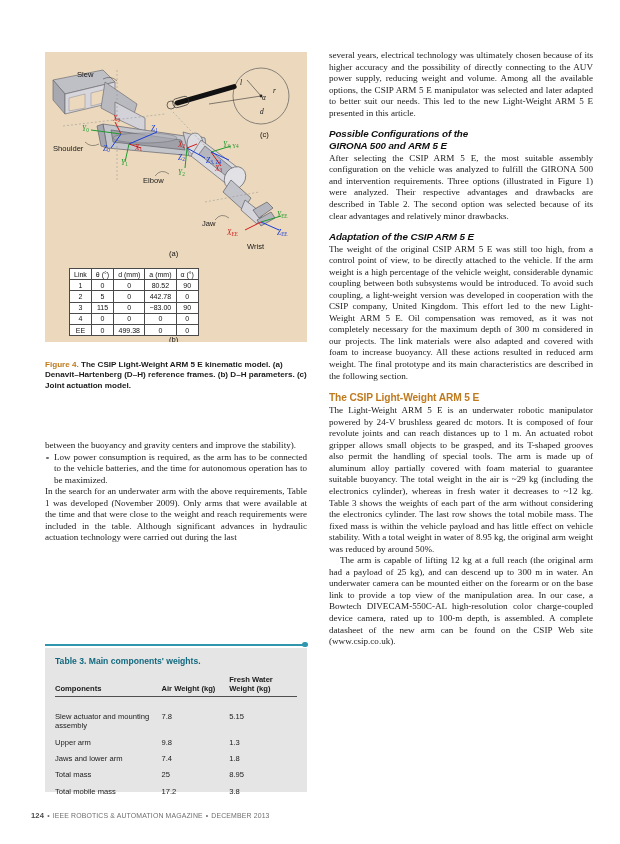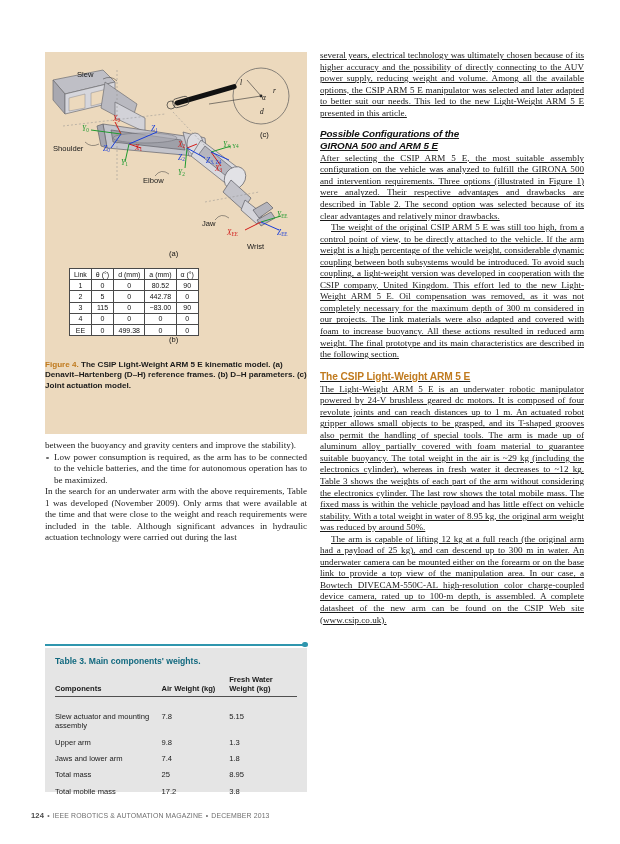--- a/index.html
+++ b/index.html
@@ -17,23 +17,22 @@
   .page { position: absolute; inset: 0; }
 
   
   .col-left {
     position: absolute;
     left: 45px; top: 50px;
     width: 262px;
   }
   .col-right {
     position: absolute;
-    left: 320px; top: 50px;
+    left: 329px; top: 50px;
     width: 264px;
-    text-decoration: underline;
   }
 
   p.body {
     margin: 0 0 0 0;
     font-size: 9.1px;
     line-height: 11.55px;
     text-align: justify;
     text-justify: inter-word;
     hyphens: manual;
     font-family: "Liberation Serif", serif;
@@ -56,21 +55,21 @@
     color: #c07a1e;
     font-size: 10.2px;
     margin-top: 10px;
     margin-bottom: 1px;
   }
 
   
   .figure-box {
     position: absolute;
     left: 45px; top: 52px;
-    width: 262px; height: 382px;
+    width: 262px; height: 290px;
     background: #ecd9bd;
     overflow: hidden;
   }
   .fig-art { position: absolute; inset: 0; }
   .fig-label {
     position: absolute;
     font-family: "Liberation Sans", sans-serif;
     font-size: 7.6px;
     color: #181818;
     white-space: nowrap;
@@ -456,20 +455,21 @@
 
   <div class="col-right">
     <p class="body noindent">several years, electrical technology was ultimately chosen because of its higher accuracy and the possibility of directly connecting to the AUV power supply, reducing weight and volume. Among all the available options, the CSIP ARM 5 E manipulator was selected and later adapted to better suit our needs. This led to the new Light-Weight ARM 5 E presented in this article.</p>
 
     <h2 class="sect">
       <span>Possible Configurations of the</span><br>
       <span>GIRONA 500 and ARM 5 E</span>
     </h2>
     <p class="body noindent">After selecting the CSIP ARM 5 E, the most suitable assembly configuration on the vehicle was analyzed to fulfill the GIRONA 500 and intervention requirements. Three options (illustrated in Figure 1) were analyzed. Their respective advantages and drawbacks are described in Table 2. The second option was selected because of its clear advantages and relatively minor drawbacks.</p>
 
+    <h2 class="sect">Adaptation of the CSIP ARM 5 E</h2>
     <p class="body noindent">The weight of the original CSIP ARM 5 E was still too high, from a control point of view, to be directly attached to the vehicle. If the arm weight is a high percentage of the vehicle weight, considerable dynamic coupling between both subsystems would be introduced. To avoid such coupling, a light-weight version was developed in cooperation with the CSIP company, United Kingdom. This effort led to the new Light-Weight ARM 5 E. Oil compensation was removed, as it was not completely necessary for the maximum depth of 300 m considered in our projects. The link materials were also adapted and covered with foam to increase buoyancy. All these actions resulted in reduced arm weight. The final prototype and its main characteristics are described in the following section.</p>
 
     <h2 class="sect orange">The CSIP Light-Weight ARM 5 E</h2>
     <p class="body noindent">The Light-Weight ARM 5 E is an underwater robotic manipulator powered by 24-V brushless geared dc motors. It is composed of four revolute joints and can reach distances up to 1 m. An actuated robot gripper allows small objects to be grasped, and its T-shaped grooves also permit the handling of special tools. The arm is made up of aluminum alloy partially covered with foam material to guarantee suitable buoyancy. The total weight in the air is ~29 kg (including the electronics cylinder), whereas in fresh water it decreases to ~12 kg. Table 3 shows the weights of each part of the arm without considering the electronics cylinder. The last row shows the total mobile mass. The fixed mass is within the vehicle payload and has little effect on vehicle stability. With a total weight in water of 8.95 kg, the original arm weight was reduced by around 50%.</p>
     <p class="body">The arm is capable of lifting 12 kg at a full reach (the original arm had a payload of 25 kg), and can descend up to 300 m in water. An underwater camera can be mounted either on the forearm or on the base link to provide a top view of the manipulation area. In our case, a Bowtech DIVECAM-550C-AL high-resolution color charge-coupled device camera, rated up to 100-m depth, is assembled. A complete datasheet of the new arm can be found on the CSIP Web site (www.csip.co.uk).</p>
   </div>
 
   <div class="footer">
     <span class="pageno">124</span><span class="sep">•</span><span>IEEE ROBOTICS &amp; AUTOMATION MAGAZINE</span><span class="sep">•</span><span>DECEMBER 2013</span>
   </div>

